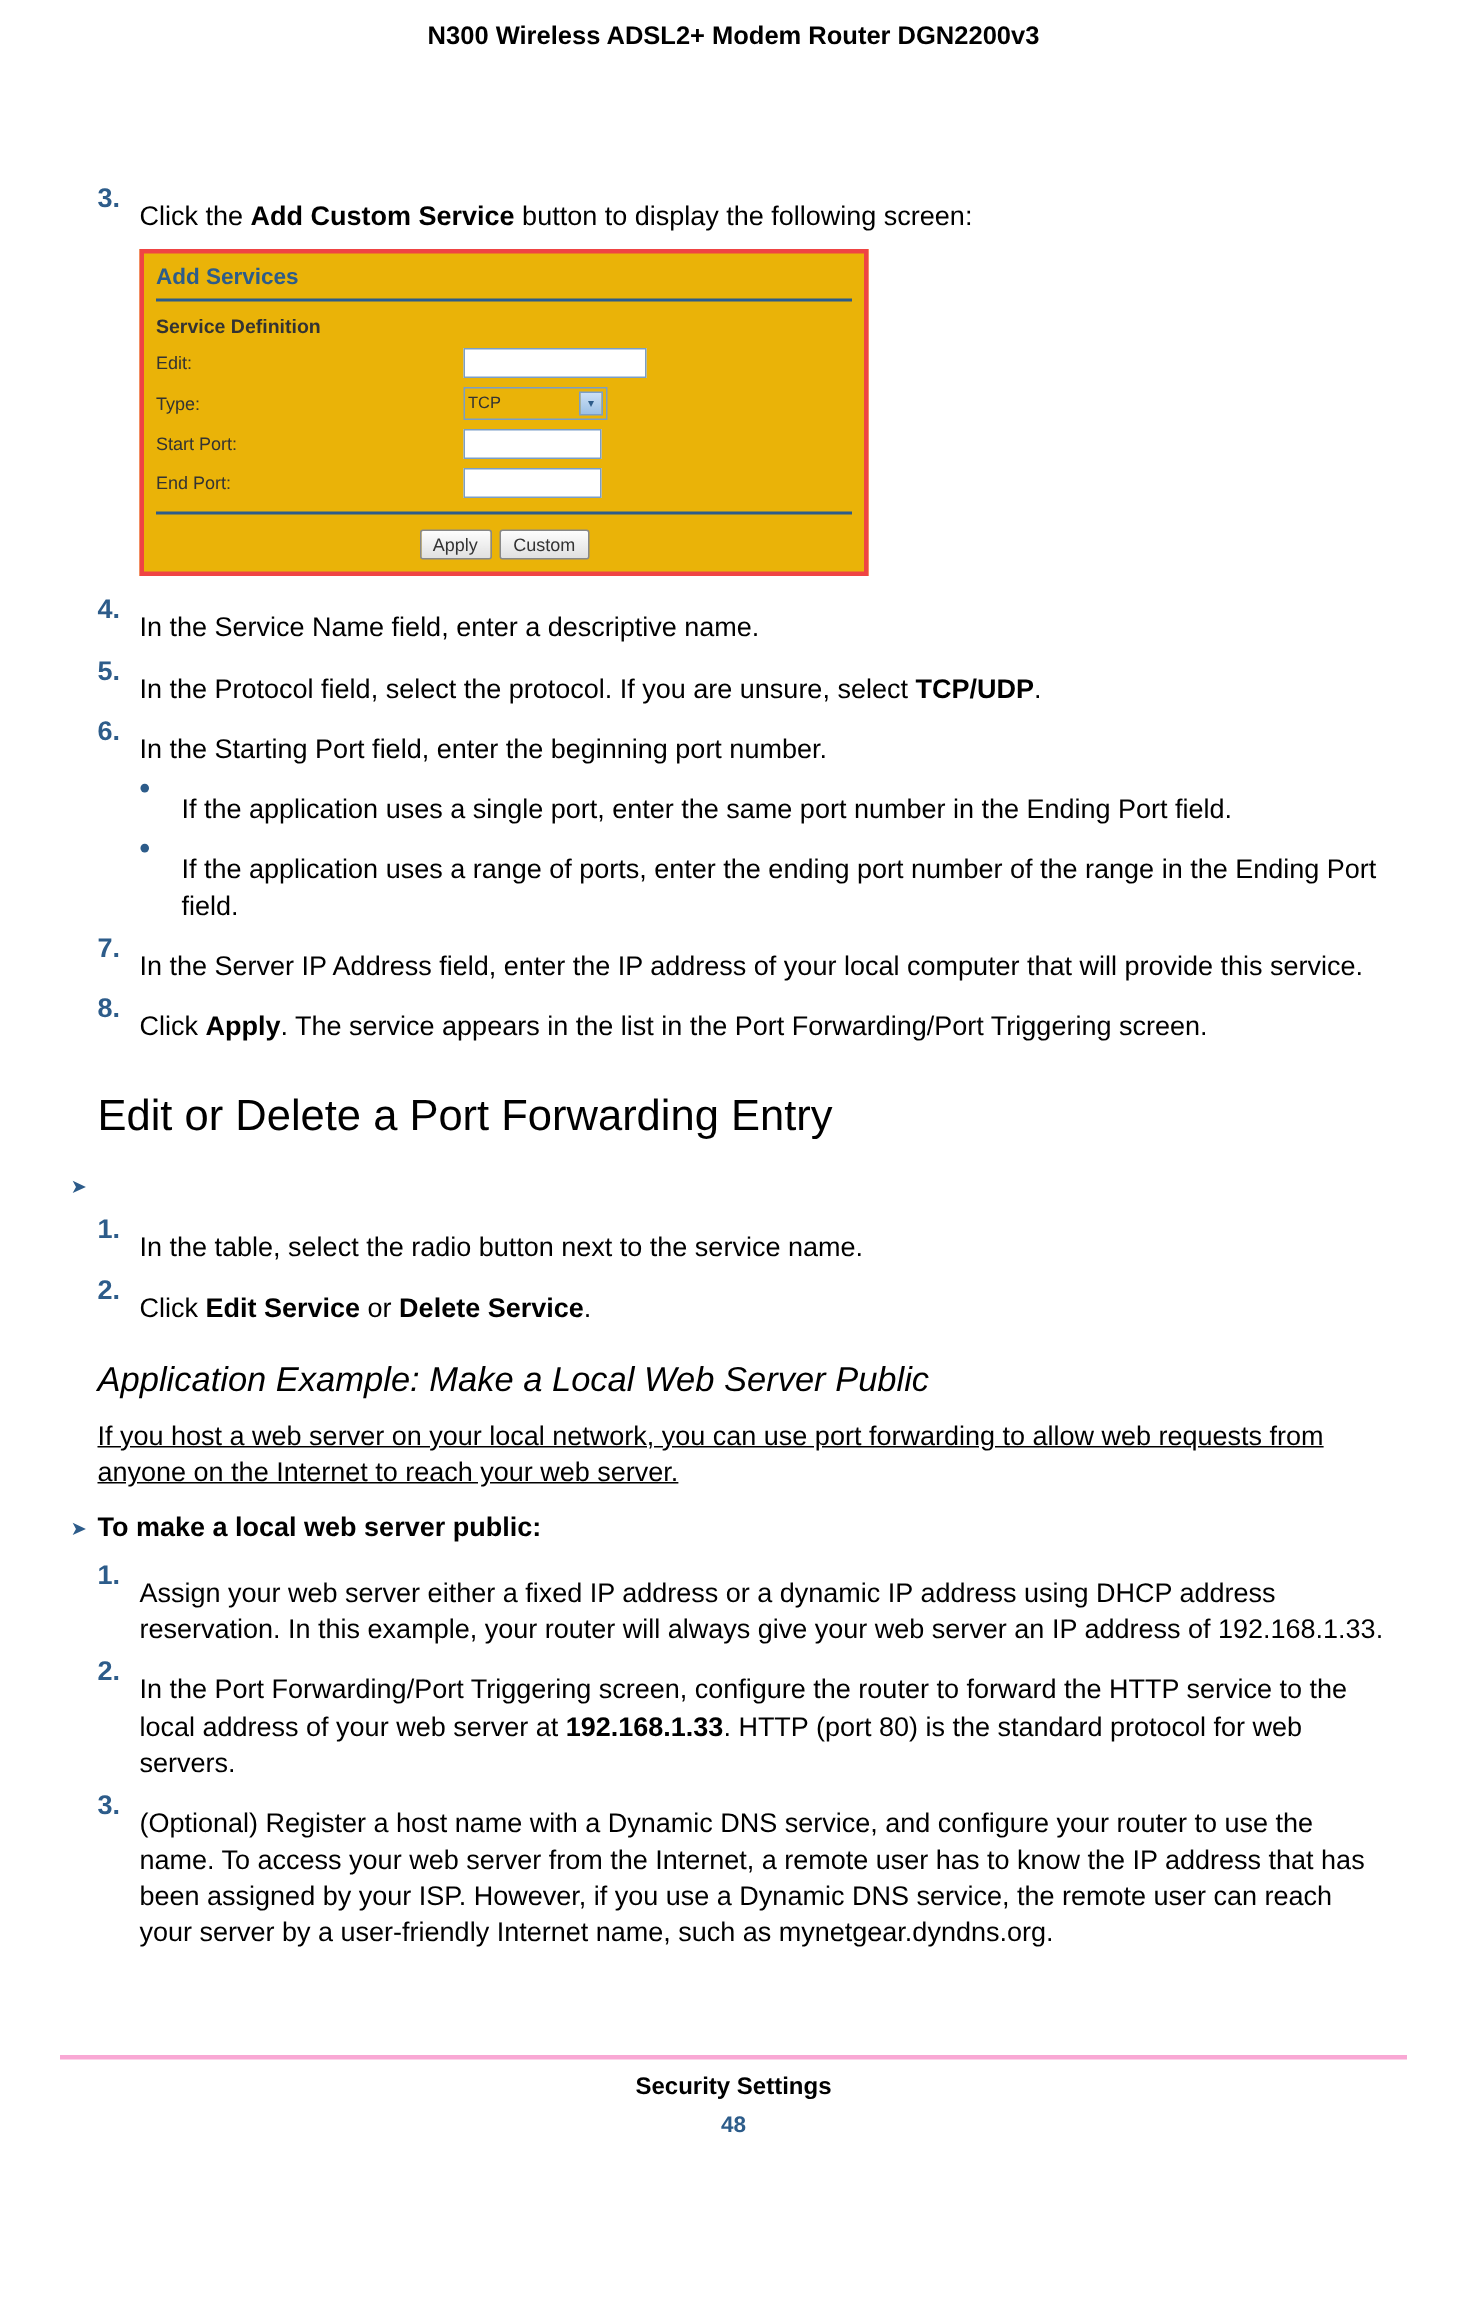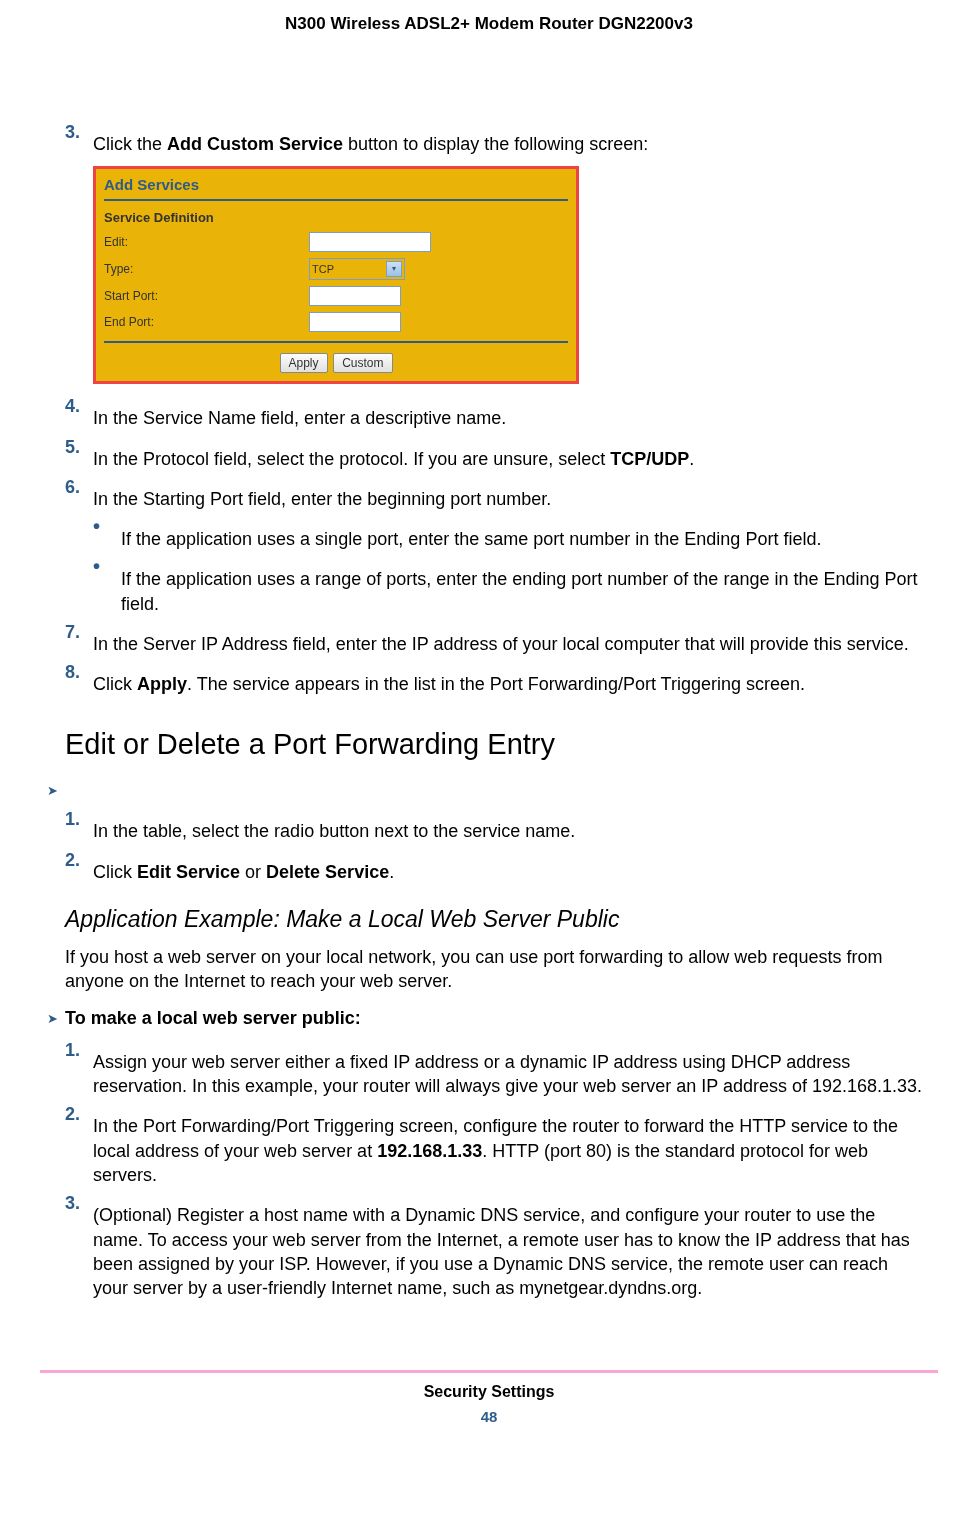--- a/index.html
+++ b/index.html
@@ -73,21 +73,21 @@
     .task-arrow {
       color: #2d5c8a;
       min-width: 18px;
       flex-shrink: 0;
       font-size: 13px;
       padding-top: 4px;
     }
     .task-title {
       font-weight: bold;
     }
-    p.body { margin: 6px 0; }
+    p.body { margin: 6px 0; text-decoration: underline; }
     .footer {
       text-align: center;
       margin-top: 70px;
       border-top: 3px solid #f9a8d4;
       padding-top: 8px;
     }
     .footer-title { font-weight: bold; font-size: 16px; }
     .footer-page { color: #2d5c8a; font-weight: bold; font-size: 15px; margin-top: 4px; }
     
     .dialog-box {

